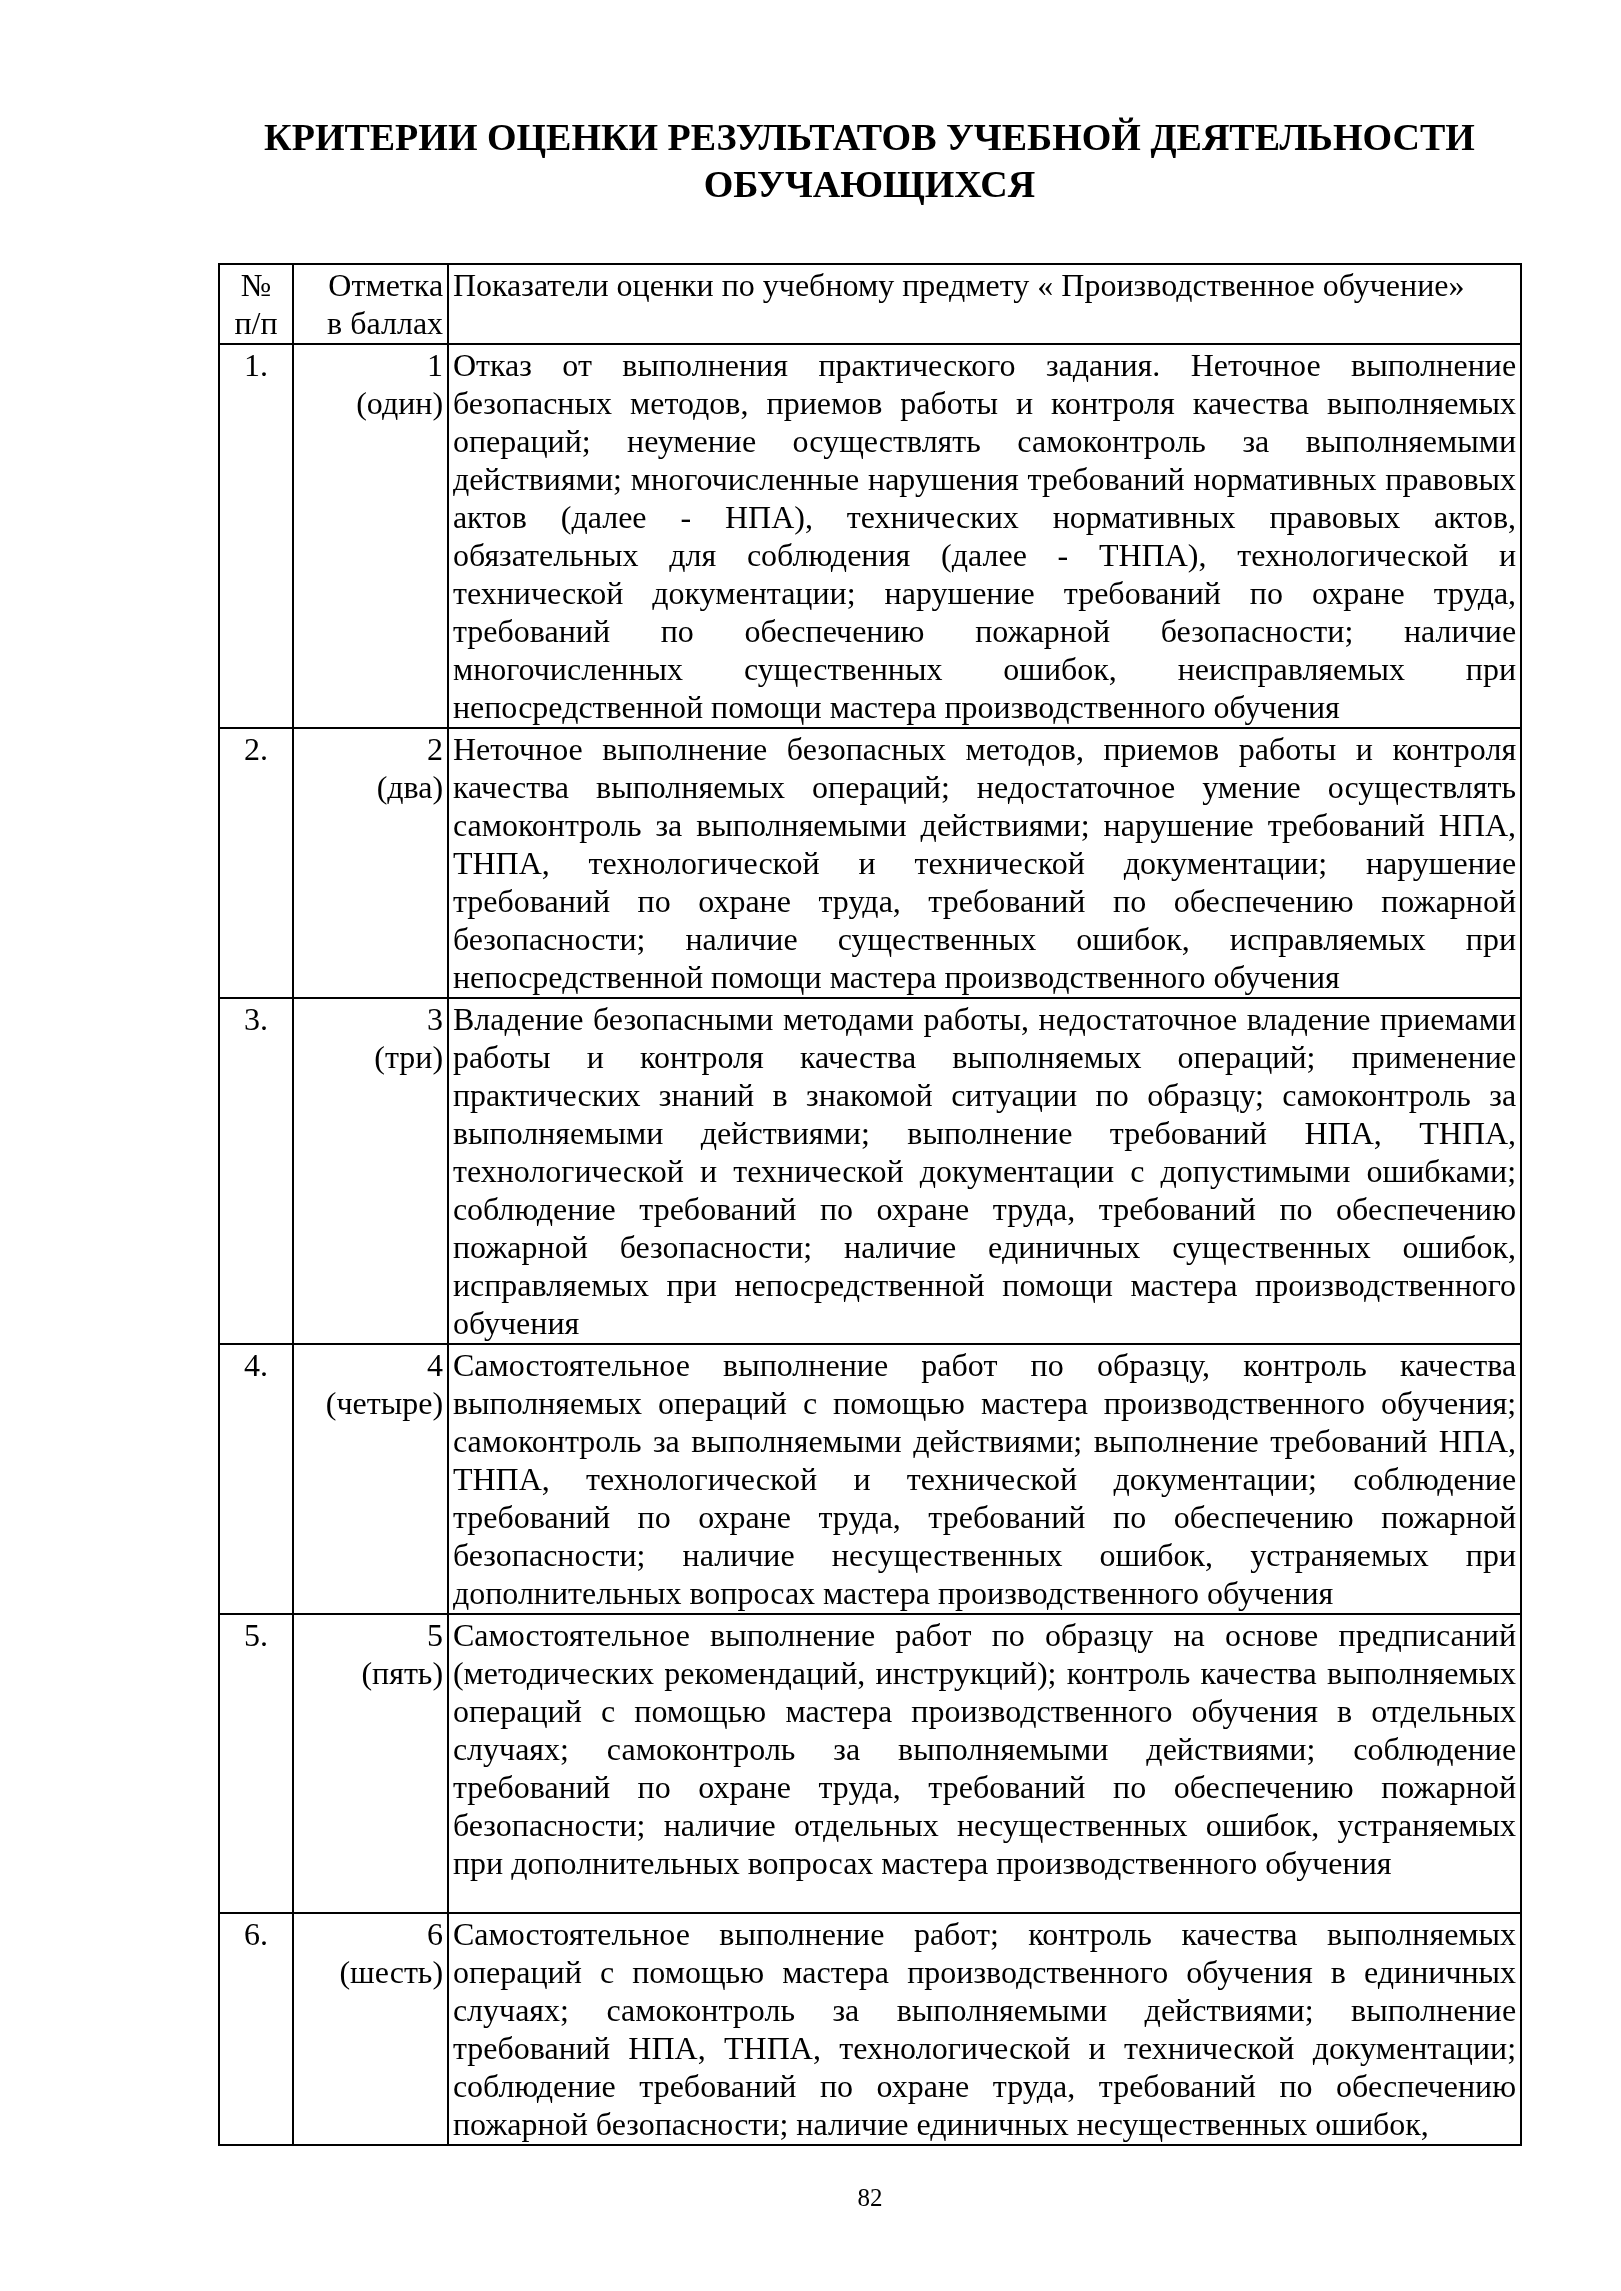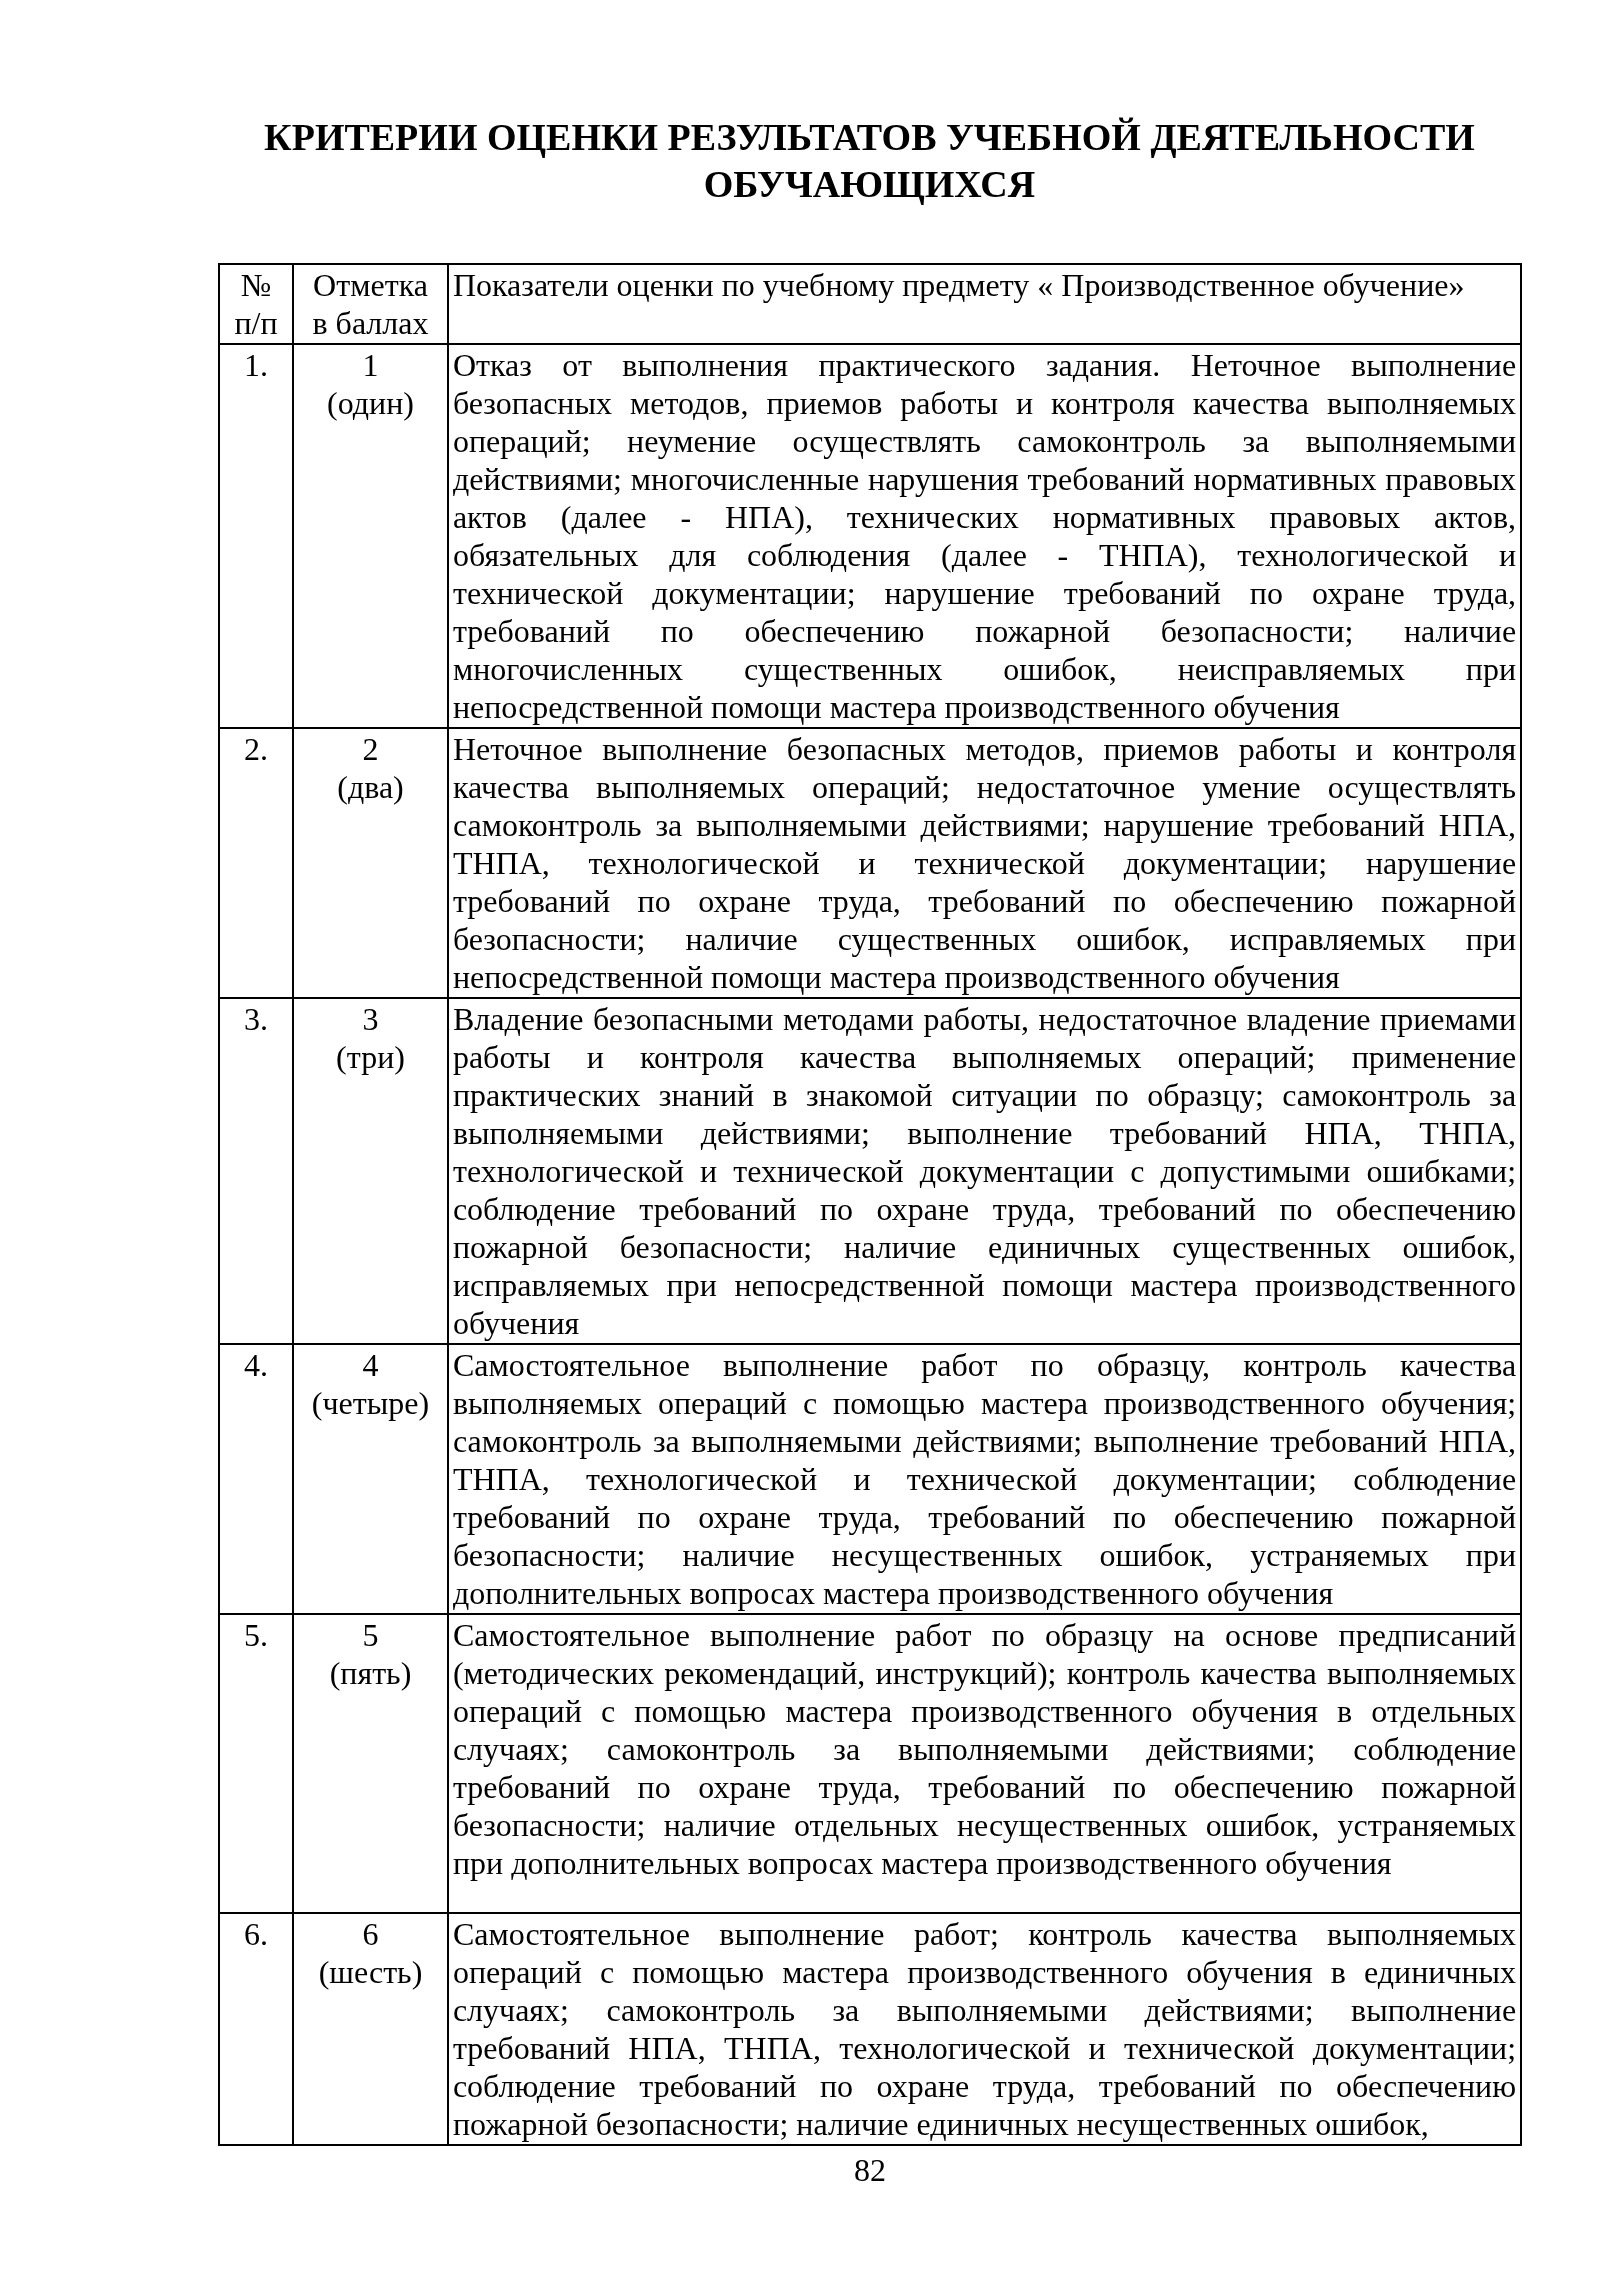--- a/index.html
+++ b/index.html
@@ -45,42 +45,42 @@
     padding: 1px 3.9px;
     overflow: hidden;
   }
   col.c-num  { width: 74px; }
   col.c-mark { width: 155px; }
   td.cell-num {
     text-align: center;
     white-space: pre-line;
   }
   td.cell-mark {
-    text-align: center;
+    text-align: right;
     white-space: pre-line;
   }
   td.cell-text {
     text-align: justify;
     padding: 1px 7.8px 1px 11.8px;
   }
   td.cell-text.head {
     text-align: left;
   }
   tr.h-head { height: 71px; }
   tr.h-r1 { height: 373px; }
   tr.h-r2 { height: 259px; }
   tr.h-r3 { height: 334px; }
   tr.h-r4 { height: 261px; }
   tr.h-r5 { height: 299px; }
   tr.h-r6 { height: 222px; }
   .page-number {
     width: 1304px;
-    margin: 6px 0 0 0;
+    margin: 33px 0 0 0;
     text-align: center;
-    font-size: 32px;
+    font-size: 25px;
     line-height: 37px;
   }
 </style>
 </head>
 <body>
 
 <div class="page">
   <div class="content">
 
     <h1 class="doc-title">КРИТЕРИИ ОЦЕНКИ РЕЗУЛЬТАТОВ УЧЕБНОЙ ДЕЯТЕЛЬНОСТИ

